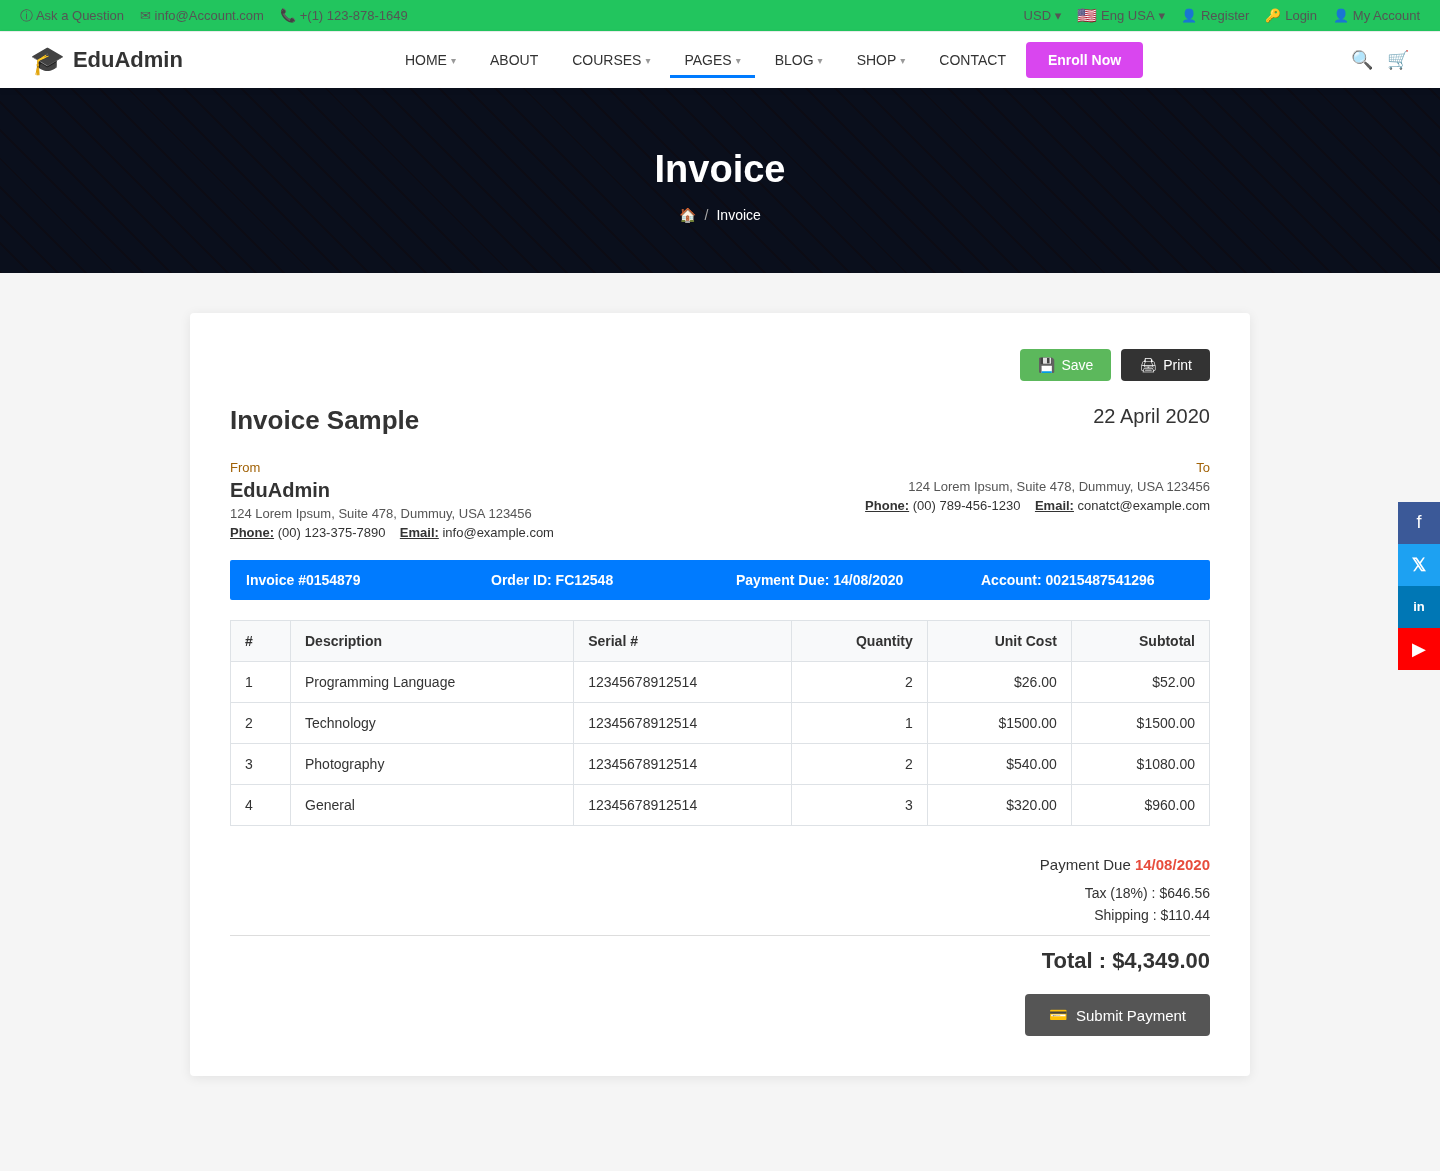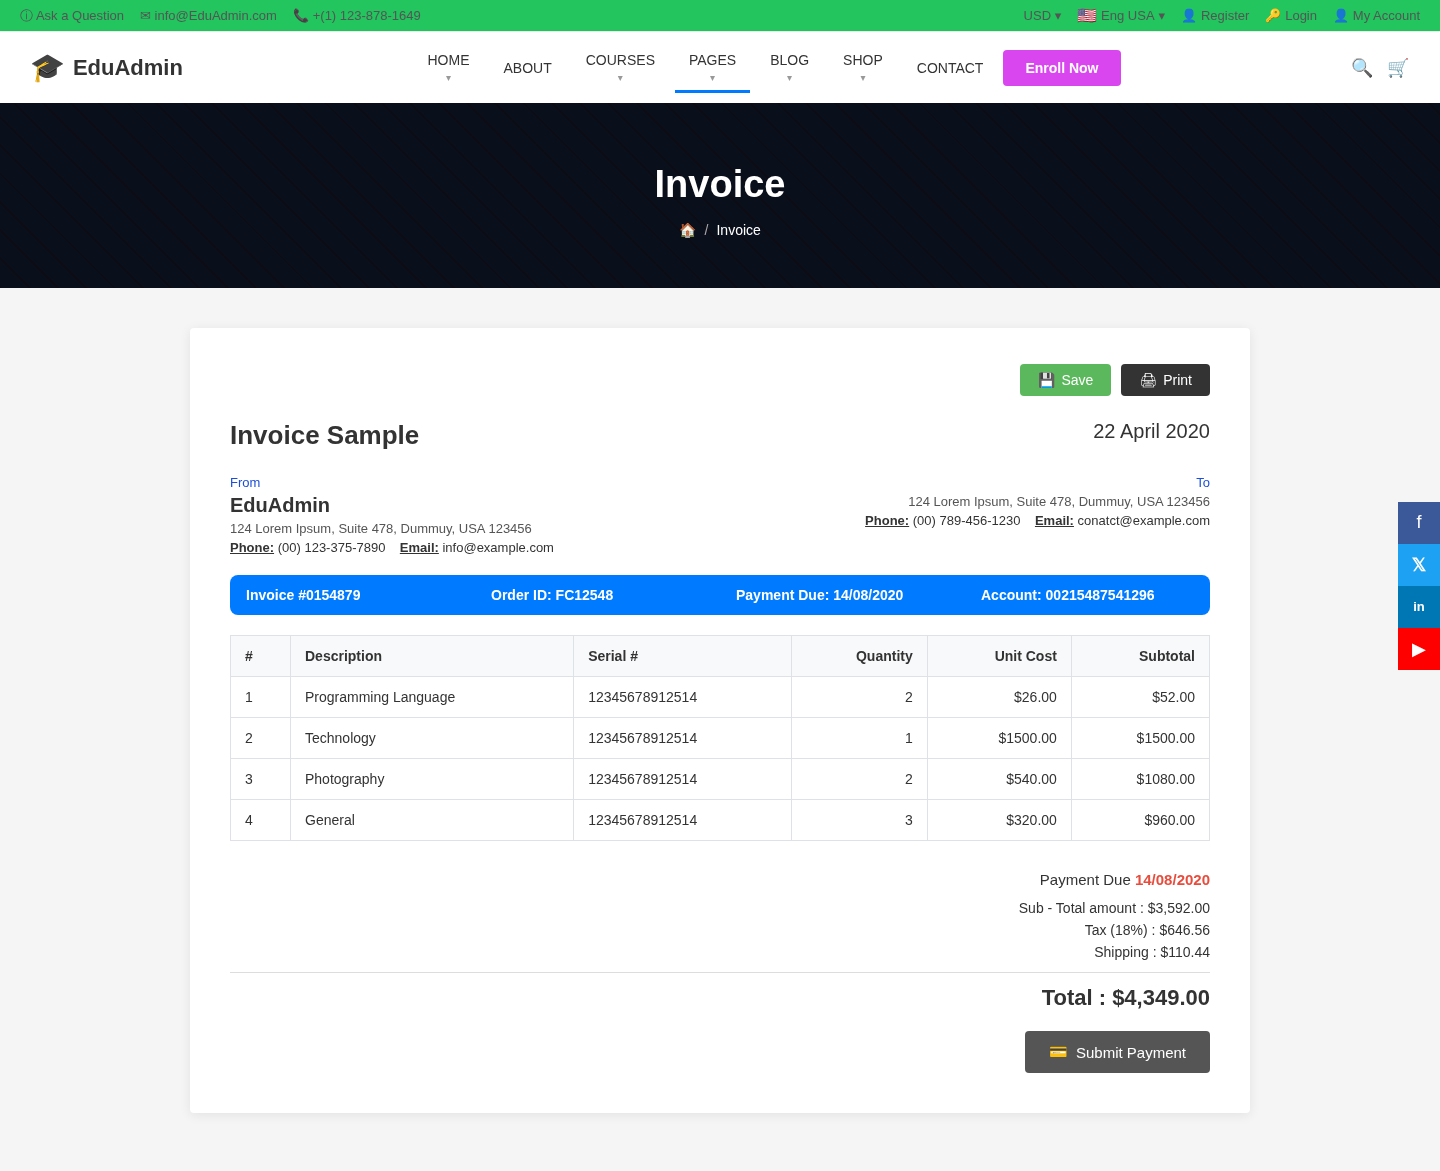--- a/index.html
+++ b/index.html
@@ -40,21 +40,20 @@
       padding: 10px 14px;
       color: #333;
       text-decoration: none;
       font-size: 14px;
       font-weight: 500;
       display: flex;
       align-items: center;
       gap: 4px;
       cursor: pointer;
       position: relative;
-      flex-direction: column;
     }
     .nav-pages { color: #333; border-bottom: 3px solid #007bff; padding-bottom: 7px; }
     .chevron { font-size: 10px; color: #999; }
 
     .enroll-btn {
       background: #d946ef;
       color: #fff !important;
       padding: 10px 22px !important;
       border-radius: 4px;
       font-weight: 600;
@@ -106,32 +105,32 @@
     .invoice-header-row {
       display: flex;
       justify-content: space-between;
       align-items: flex-start;
       margin-bottom: 20px;
     }
 
     .from-section { flex: 1; }
     .to-section { flex: 1; text-align: right; }
 
-    .section-label { font-size: 13px; color: #1d4ed8; margin-bottom: 4px; }
+    .section-label { font-size: 13px; color: #a16207; margin-bottom: 4px; }
     .company-name { font-size: 20px; font-weight: 700; color: #333; margin-bottom: 4px; }
     .address { font-size: 13px; color: #555; margin-bottom: 4px; }
     .contact-info { font-size: 13px; color: #333; }
     .contact-info strong { font-weight: 600; text-decoration: underline; }
 
     
     .invoice-info-bar {
       background: #007bff;
       color: #fff;
       display: flex;
-      border-radius: 8px;
+      border-radius: 2px;
       margin-bottom: 20px;
       justify-content: flex-end;
     }
     .info-cell {
       flex: 1;
       padding: 12px 16px;
       font-size: 14px;
     }
     .info-cell span { font-weight: 700; }
 
@@ -207,21 +206,21 @@
 <body>
 
 <div class="topbar">
   <div class="topbar-left">
     <a href="#">
       <span>ⓘ</span>
       <span>Ask a Question</span>
     </a>
     <a href="#">
       <span>✉</span>
-      <span>info@EduAdmin.com</span>
+      <span>info@Account.com</span>
     </a>
     <a href="#">
       <span>📞</span>
       <span>+(1) 123-878-1649</span>
     </a>
   </div>
   <div class="topbar-right">
     <span style="cursor:pointer;">
       <span>USD</span>
       <span> ▾</span>
@@ -407,24 +406,20 @@
     </tr>
         </tbody>
     </table>
 
     <div class="summary-section">
       <div class="payment-due-row">
         <span>Payment Due</span>
         <span class="payment-due-date">14/08/2020</span>
       </div>
       <div class="summary-line">
-        <span>Sub - Total amount :</span>
-        <span>$3,592.00</span>
-      </div>
-      <div class="summary-line">
         <span>Tax (18%) :</span>
         <span>$646.56</span>
       </div>
       <div class="summary-line">
         <span>Shipping :</span>
         <span>$110.44</span>
       </div>
       <hr class="divider">
       <div class="total-row">
         <span>Total :</span>

